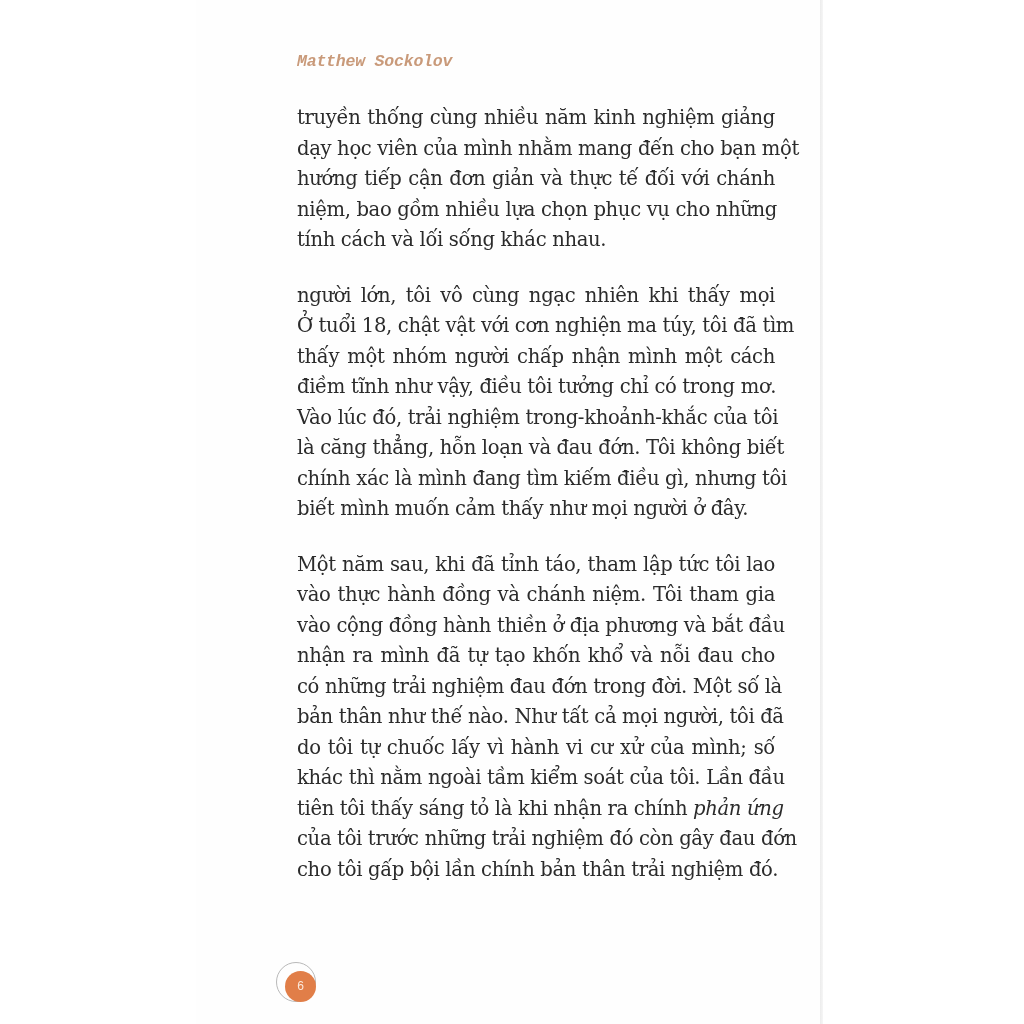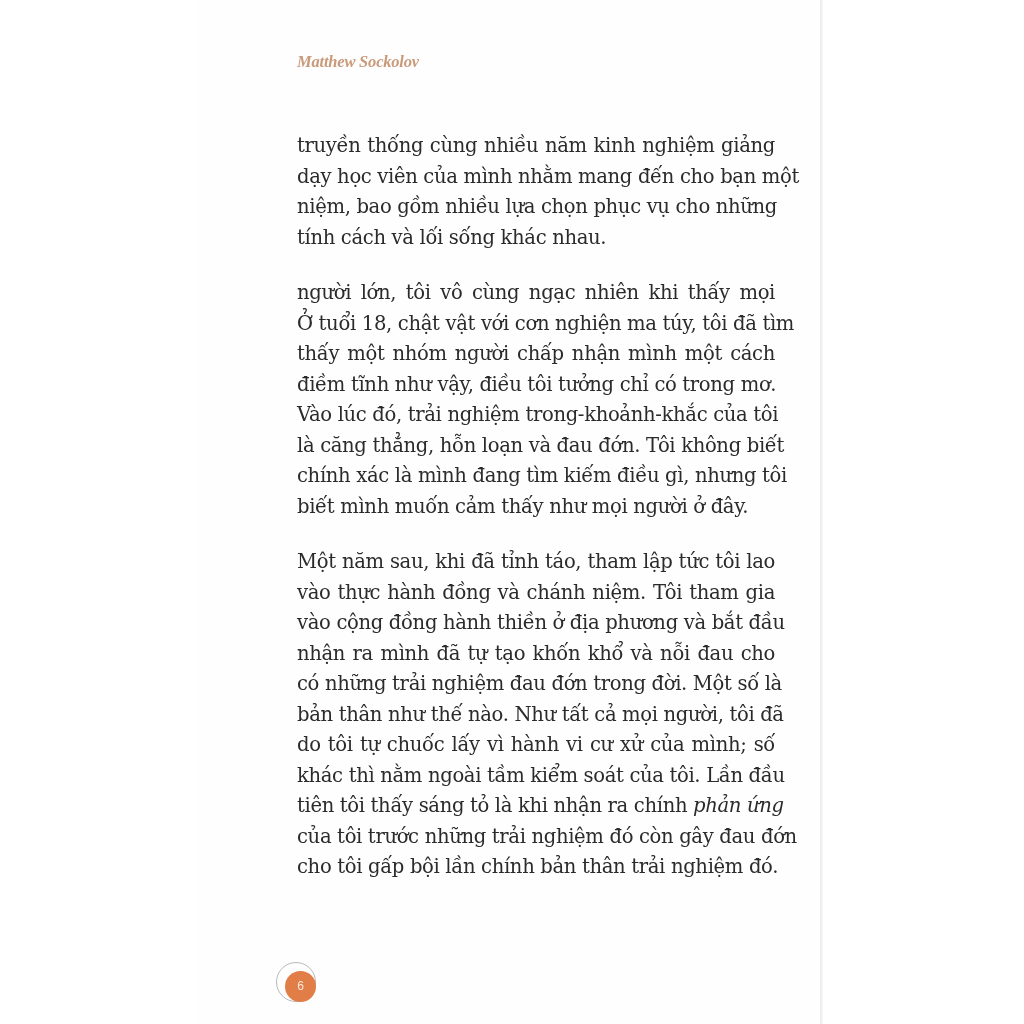--- a/index.html
+++ b/index.html
@@ -29,39 +29,38 @@
       left: 820px;
       top: 0;
       width: 3px;
       height: 1024px;
       background: linear-gradient(to right, #ececec, #f6f6f6);
     }
     .running-head {
       position: absolute;
       left: 297px;
       top: 52px;
-      font-family: Liberation Serif, serif;
+      font-family: Liberation Mono, monospace;
       font-style: italic;
       font-weight: bold;
       font-size: 16.5px;
       color: #c99a7a;
       letter-spacing: -0.2px;
       white-space: nowrap;
     }
     .body-text {
       position: absolute;
       left: 297px;
       top: 103px;
       width: 478px;
       font-family: "DejaVu Serif", serif;
       font-size: 19.6px;
       line-height: 30.5px;
       color: #2b2b2b;
       letter-spacing: -0.35px;
-      margin-top: 28px;
     }
     .para {
       margin: 0 0 25px 0;
     }
     .line {
       display: block;
       white-space: nowrap;
       text-align: justify;
       text-align-last: justify;
       height: 30.5px;
@@ -109,20 +108,21 @@
 <div class="scan">
   <div class="page"></div>
   <div class="page-edge"></div>
 
   <div class="running-head">Matthew Sockolov</div>
 
   <div class="body-text">
     <p class="para">
       <span class="line">truyền thống cùng nhiều năm kinh nghiệm giảng</span>
       <span class="line">dạy học viên của mình nhằm mang đến cho bạn một</span>
+      <span class="line">hướng tiếp cận đơn giản và thực tế đối với chánh</span>
       <span class="line">niệm, bao gồm nhiều lựa chọn phục vụ cho những</span>
       <span class="line last">tính cách và lối sống khác nhau.</span>
     </p>
     <p class="para">
       <span class="line">người lớn, tôi vô cùng ngạc nhiên khi thấy mọi</span>
       <span class="line">Ở tuổi 18, chật vật với cơn nghiện ma túy, tôi đã tìm</span>
       <span class="line">thấy một nhóm người chấp nhận mình một cách</span>
       <span class="line">điềm tĩnh như vậy, điều tôi tưởng chỉ có trong mơ.</span>
       <span class="line">Vào lúc đó, trải nghiệm trong-khoảnh-khắc của tôi</span>
       <span class="line">là căng thẳng, hỗn loạn và đau đớn. Tôi không biết</span>

